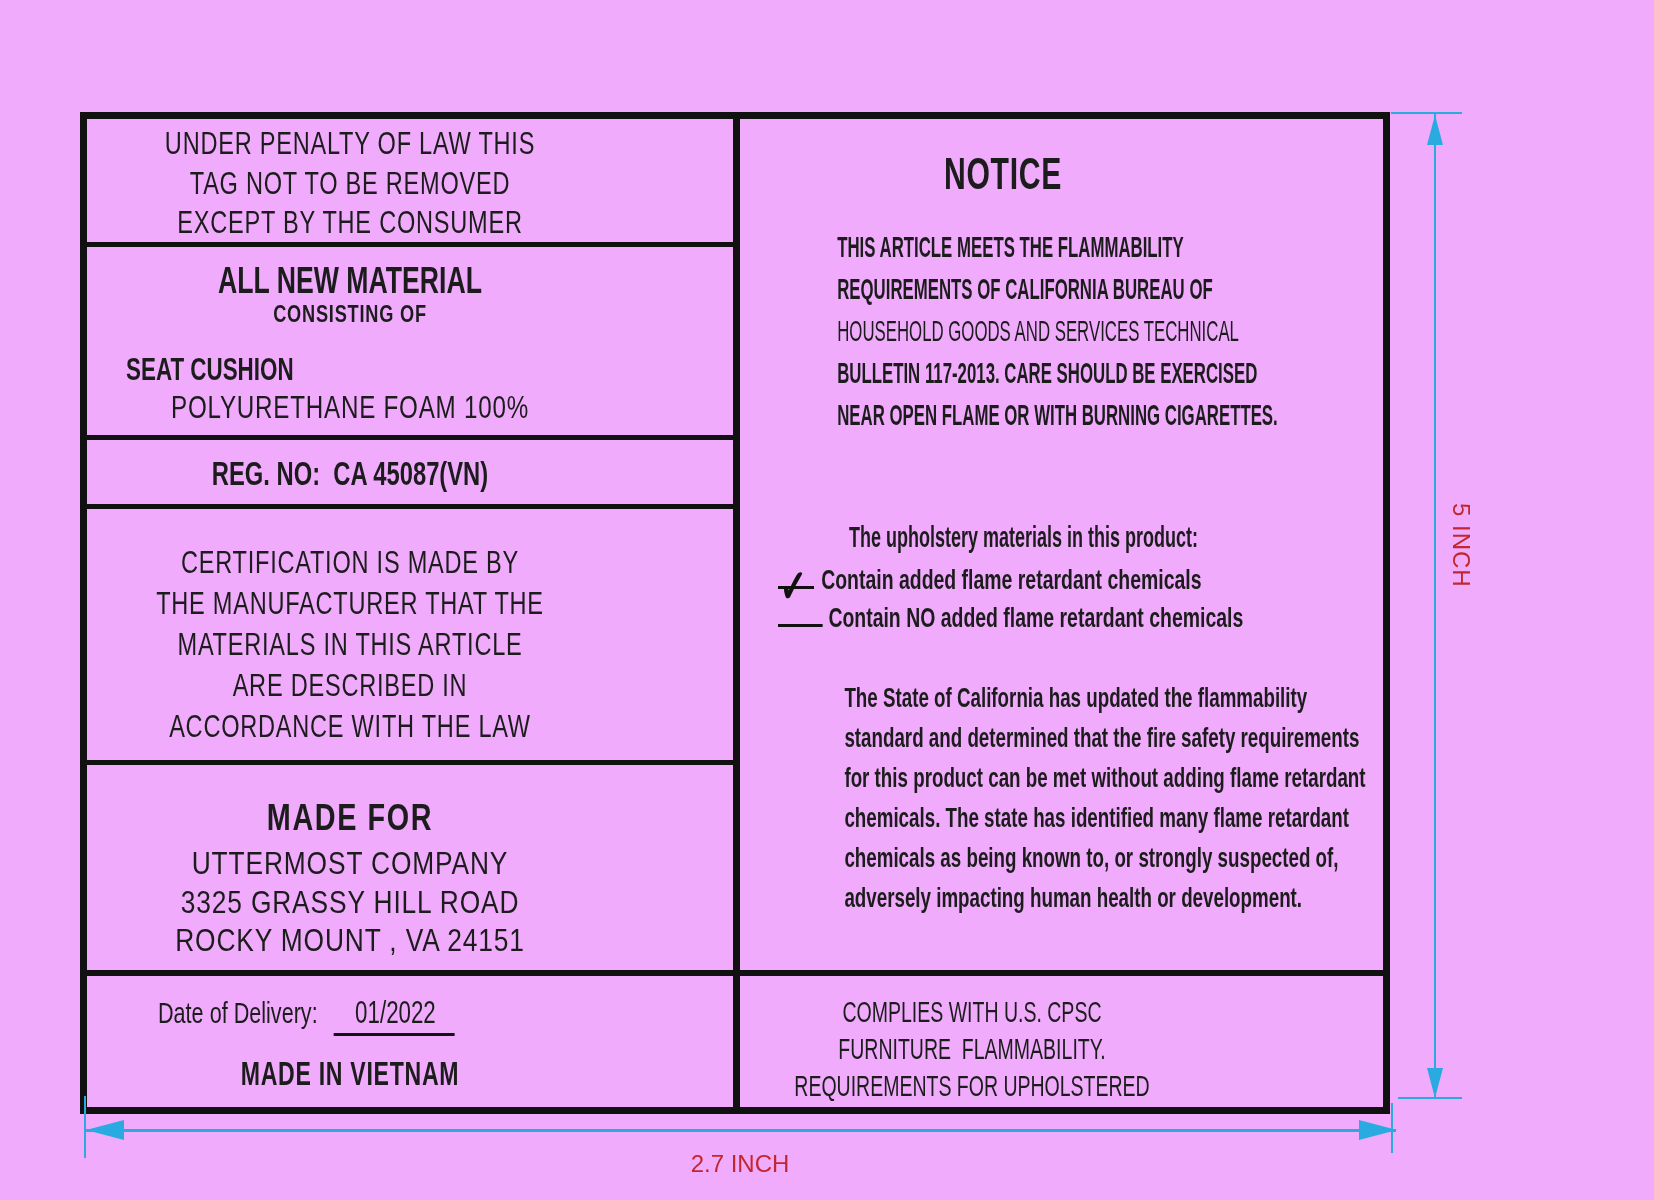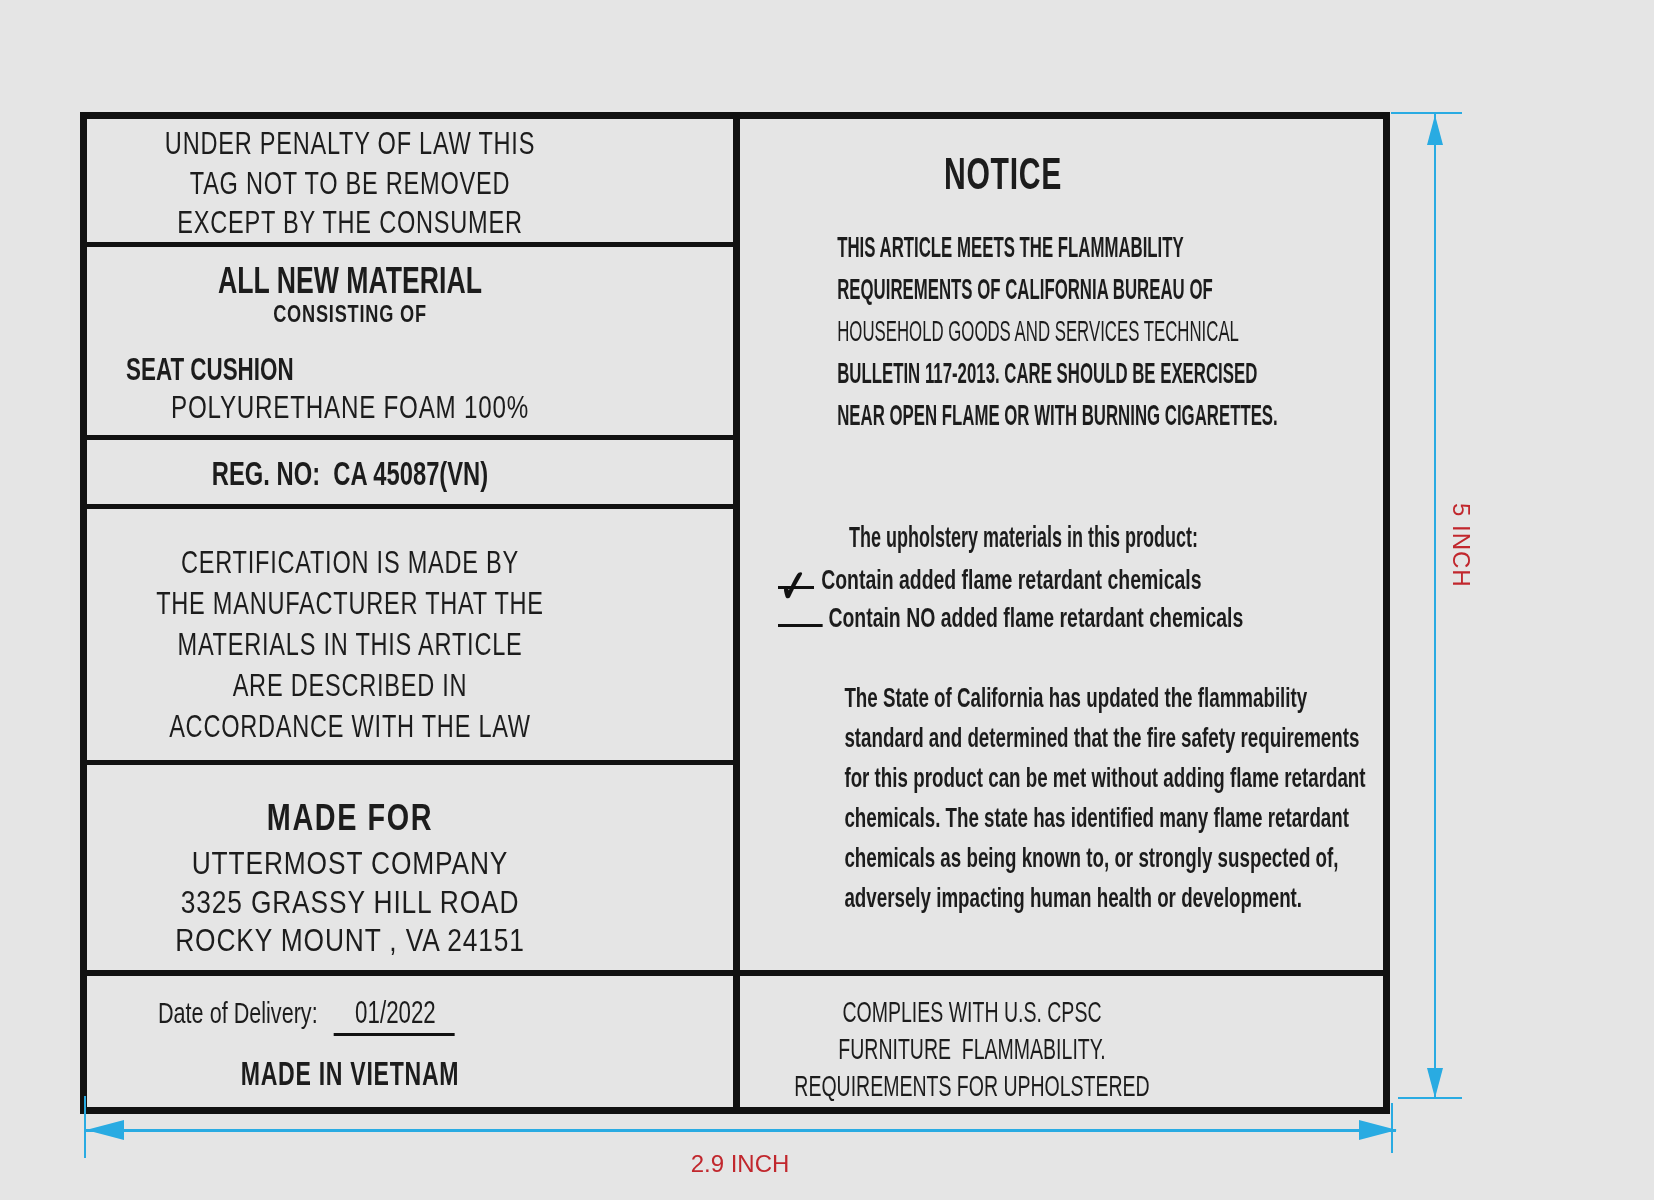--- a/index.html
+++ b/index.html
@@ -1,18 +1,18 @@
 <!DOCTYPE html>
 <html><head>
 <meta charset="utf-8">
 <style>
   html,body{margin:0;padding:0;background:#ffffff;}
   *{box-sizing:border-box;}
   .stage{
-    position:relative;width:1654px;height:1200px;background:#e5e5e5;overflow:hidden;
+    position:relative;width:1654px;height:1200px;background:#f0abfc;overflow:hidden;
     font-family:"Liberation Sans",sans-serif;color:#1c1c1c;
   }
   .abs{position:absolute;}
   .line{white-space:pre;}
   .blk{position:absolute;left:87px;width:526px;text-align:center;transform-origin:50% 0;}
   .rblk{position:absolute;left:744px;width:560px;text-align:center;transform-origin:50% 0;}
   .bold{font-weight:bold;}
   .normal{font-weight:normal;}
   .border-frame{position:absolute;left:80px;top:112px;width:1310px;height:1002px;border:7px solid #111;}
   .vdiv{position:absolute;left:733px;top:112px;width:7px;height:1002px;background:#111;}
@@ -114,15 +114,15 @@
   <div class="abs cyan" style="left:1434px;top:114px;width:2px;height:985px;"></div>
   <div class="arrow" style="left:1427px;top:115px;border-left:8px solid transparent;border-right:8px solid transparent;border-bottom:30px solid #29ABE2;"></div>
   <div class="arrow" style="left:1427px;top:1068px;border-left:8px solid transparent;border-right:8px solid transparent;border-top:30px solid #29ABE2;"></div>
   <div class="abs dim-text v-dim-label" style="left:1447px;top:503px;">5 INCH</div>
 
   <div class="abs cyan" style="left:84px;top:1096px;width:2px;height:62px;"></div>
   <div class="abs cyan" style="left:1391px;top:1103px;width:2px;height:50px;"></div>
   <div class="abs cyan" style="left:86px;top:1129px;width:1310px;height:3px;"></div>
   <div class="arrow" style="left:86px;top:1120px;border-top:10px solid transparent;border-bottom:10px solid transparent;border-right:38px solid #29ABE2;"></div>
   <div class="arrow" style="left:1359px;top:1120px;border-top:10px solid transparent;border-bottom:10px solid transparent;border-left:38px solid #29ABE2;"></div>
-  <div class="abs dim-text" style="left:655px;top:1150px;width:170px;text-align:center;font-size:24px;">2.9 INCH</div>
+  <div class="abs dim-text" style="left:655px;top:1150px;width:170px;text-align:center;font-size:24px;">2.7 INCH</div>
 
 </div>
 
 </body></html>

